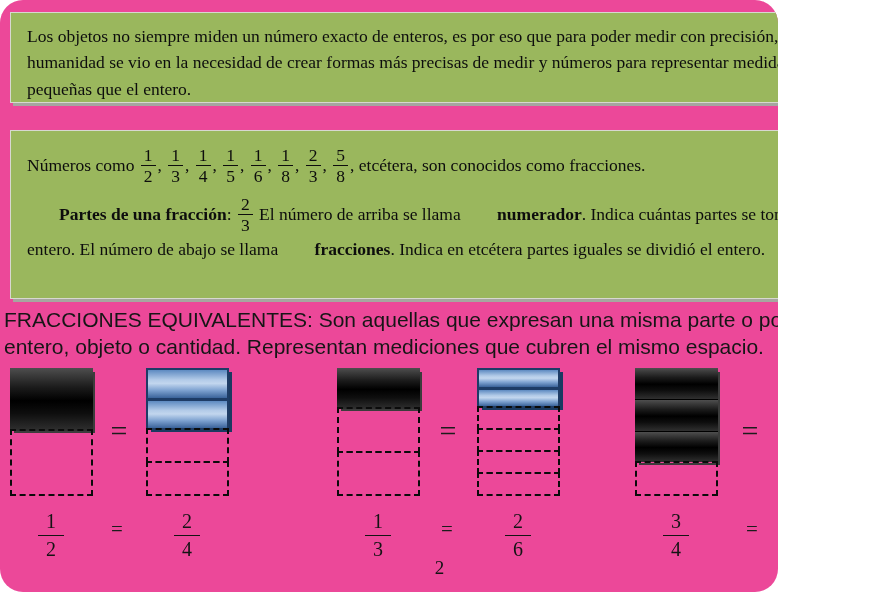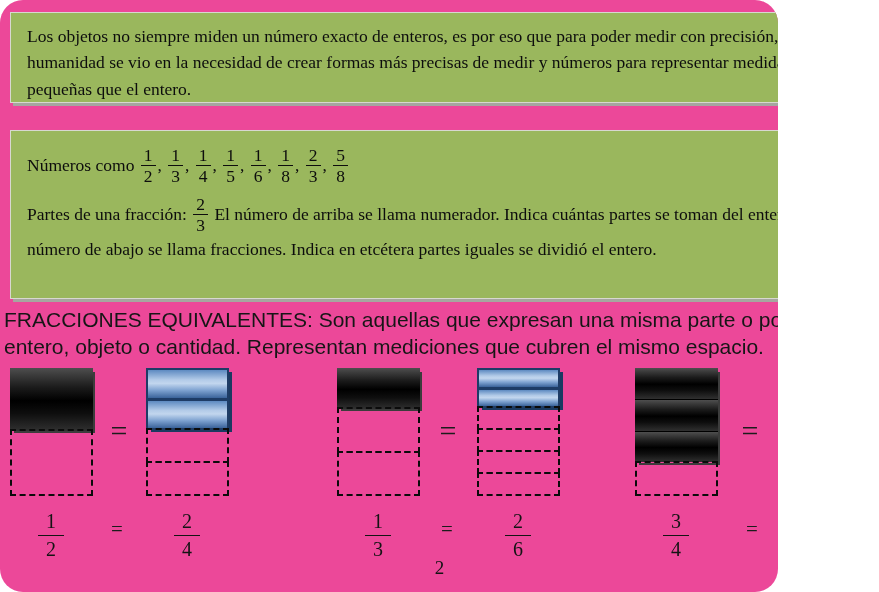--- a/index.html
+++ b/index.html
@@ -20,21 +20,21 @@
   #box2 { top:130px; height:169px; padding-top:12px; }
 
   
   .ifrac {
     display:inline-block; text-align:center; vertical-align:middle;
     line-height:1.05; margin:0 2px; position:relative; top:-1px;
   }
   .ifrac .ifn { display:block; border-bottom:1.5px solid #0d0d0d; padding:0 3px 1px; }
   .ifrac .ifd { display:block; padding-top:1px; }
   .fracline1 { margin-top:4px; margin-bottom:9px; }
-  b { font-weight:normal; }
+  b { font-weight:bold;margin-left:32px; }
 
   
   .equiv-text {
     position:absolute; left:4px; top:306px; width:872px;
     font-family:"Liberation Sans", sans-serif; font-size:21px;
     line-height:1.3; color:#161616;
   }
 
   
   .bar {
@@ -99,21 +99,21 @@
   <div class="greenbox" id="box2">
     <div class="fracline1">
       <span>Números como</span>
       <span class="ifrac"><span class="ifn">1</span><span class="ifd">2</span></span><span>, </span>
       <span class="ifrac"><span class="ifn">1</span><span class="ifd">3</span></span><span>, </span>
       <span class="ifrac"><span class="ifn">1</span><span class="ifd">4</span></span><span>, </span>
       <span class="ifrac"><span class="ifn">1</span><span class="ifd">5</span></span><span>, </span>
       <span class="ifrac"><span class="ifn">1</span><span class="ifd">6</span></span><span>, </span>
       <span class="ifrac"><span class="ifn">1</span><span class="ifd">8</span></span><span>, </span>
       <span class="ifrac"><span class="ifn">2</span><span class="ifd">3</span></span><span>, </span>
-      <span class="ifrac"><span class="ifn">5</span><span class="ifd">8</span></span>
+      <span class="ifrac"><span class="ifn">5</span><span class="ifd">8</span></span><span>, etcétera, son conocidos como fracciones.</span>
     </div>
     <div>
       <b>Partes de una fracción</b><span>: </span>
       <span class="ifrac"><span class="ifn">2</span><span class="ifd">3</span></span>
       <span> El número de arriba se llama </span><b>numerador</b><span>. Indica cuántas partes se toman del entero. El número de abajo se llama </span><b>fracciones</b><span>. Indica en etcétera partes iguales se dividió el entero.</span>
     </div>
   </div>
 
   <div class="equiv-text">FRACCIONES EQUIVALENTES: Son aquellas que expresan una misma parte o porción del entero, objeto o cantidad. Representan mediciones que cubren el mismo espacio.</div>
 

